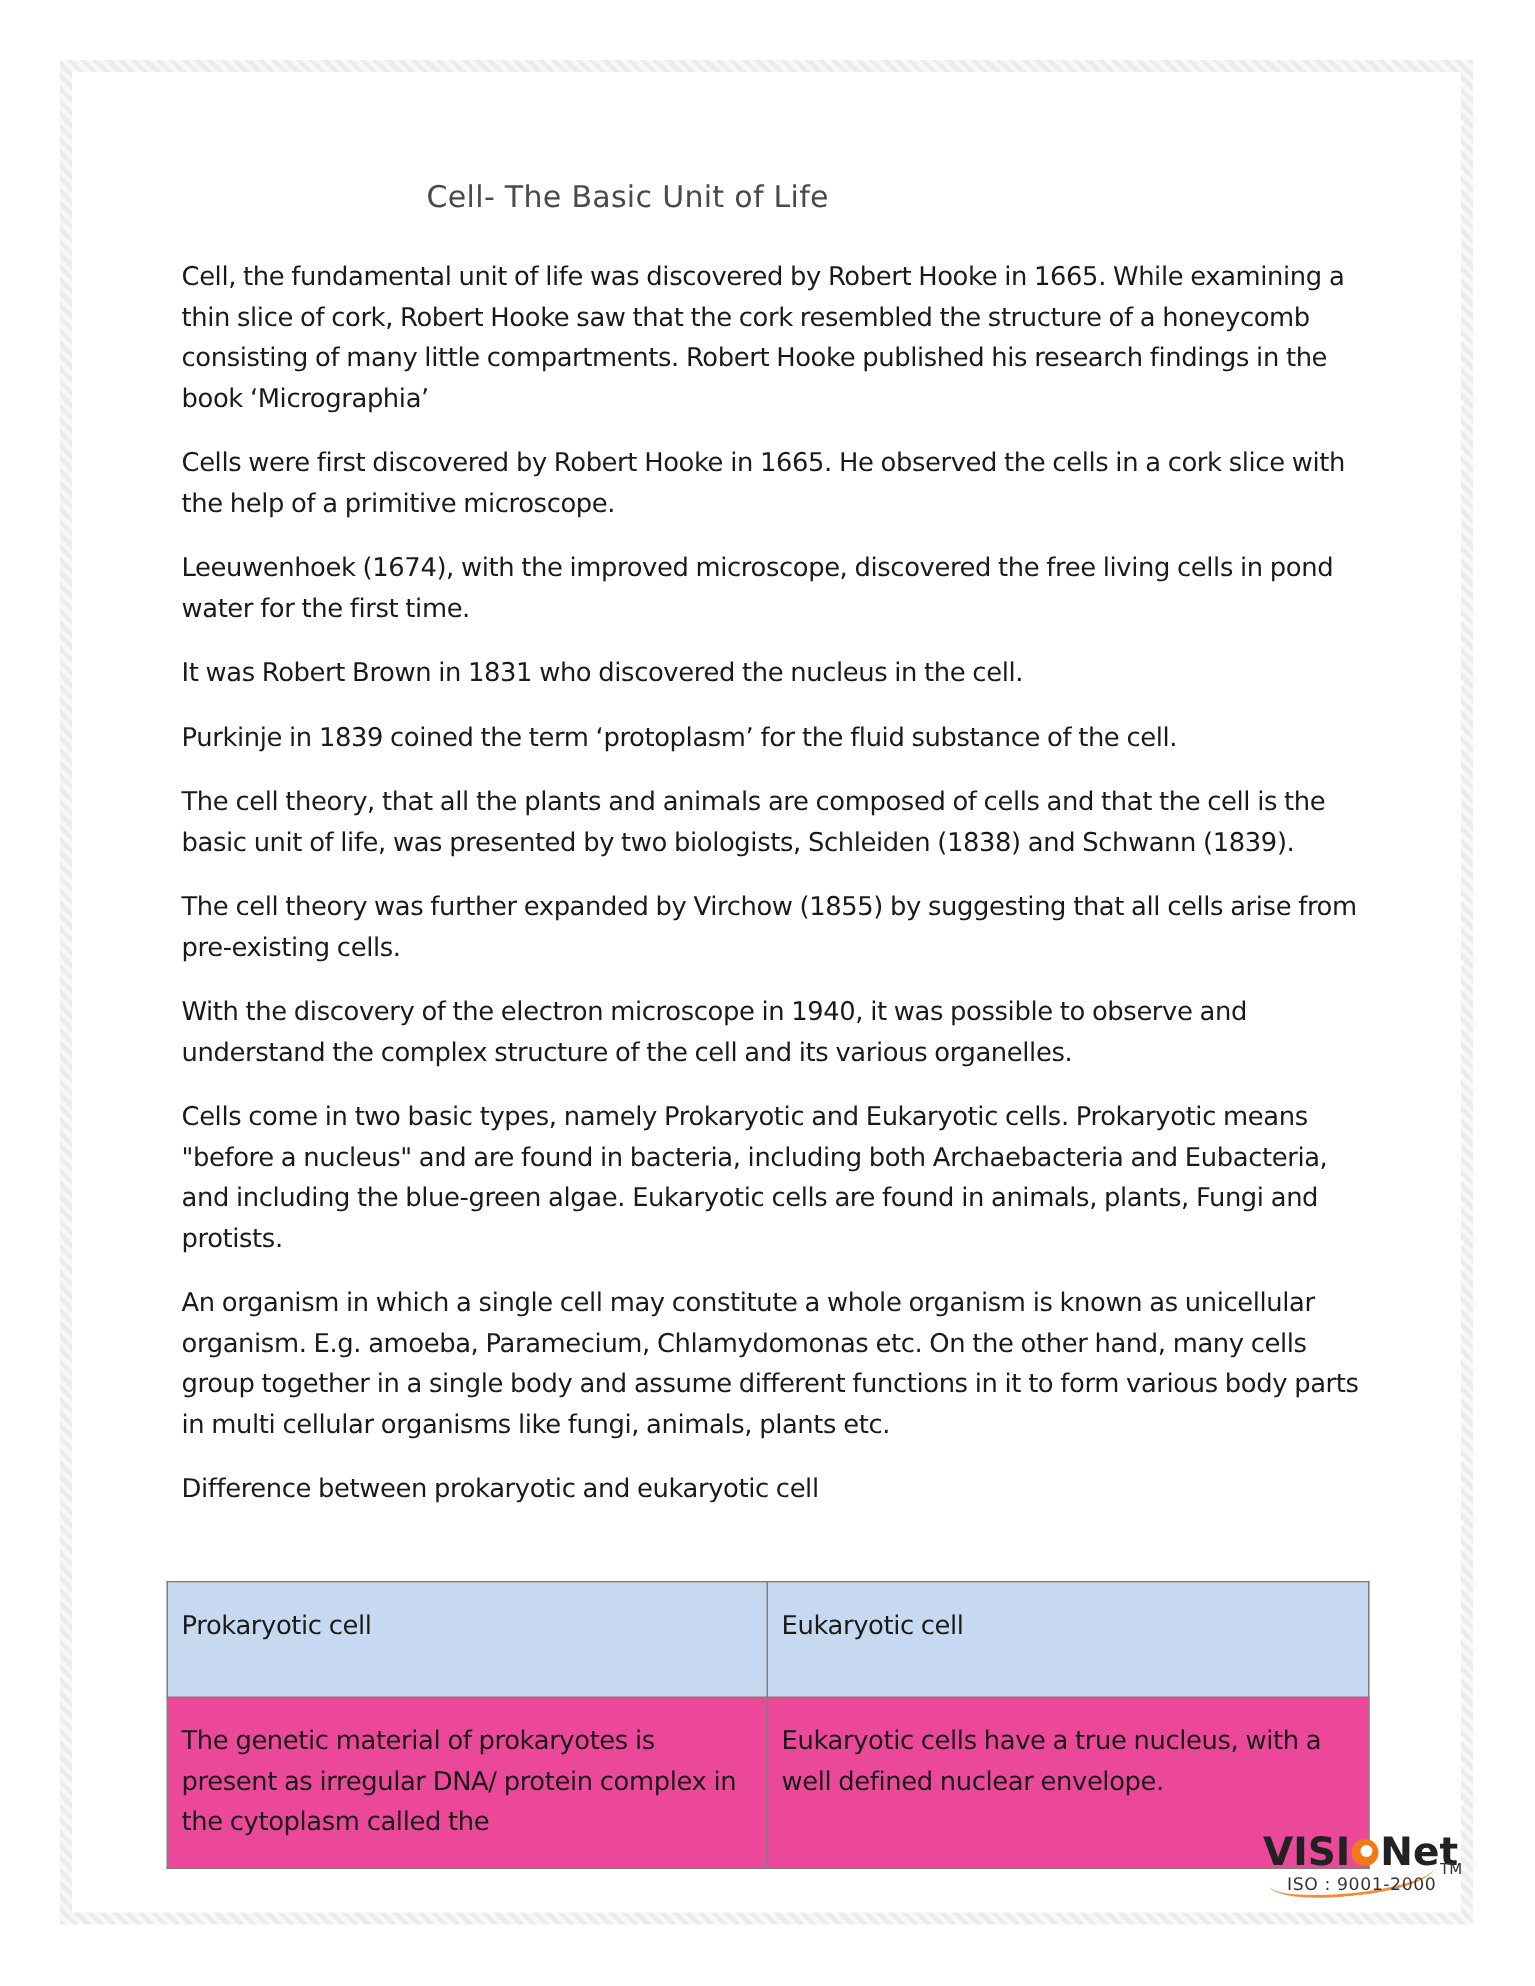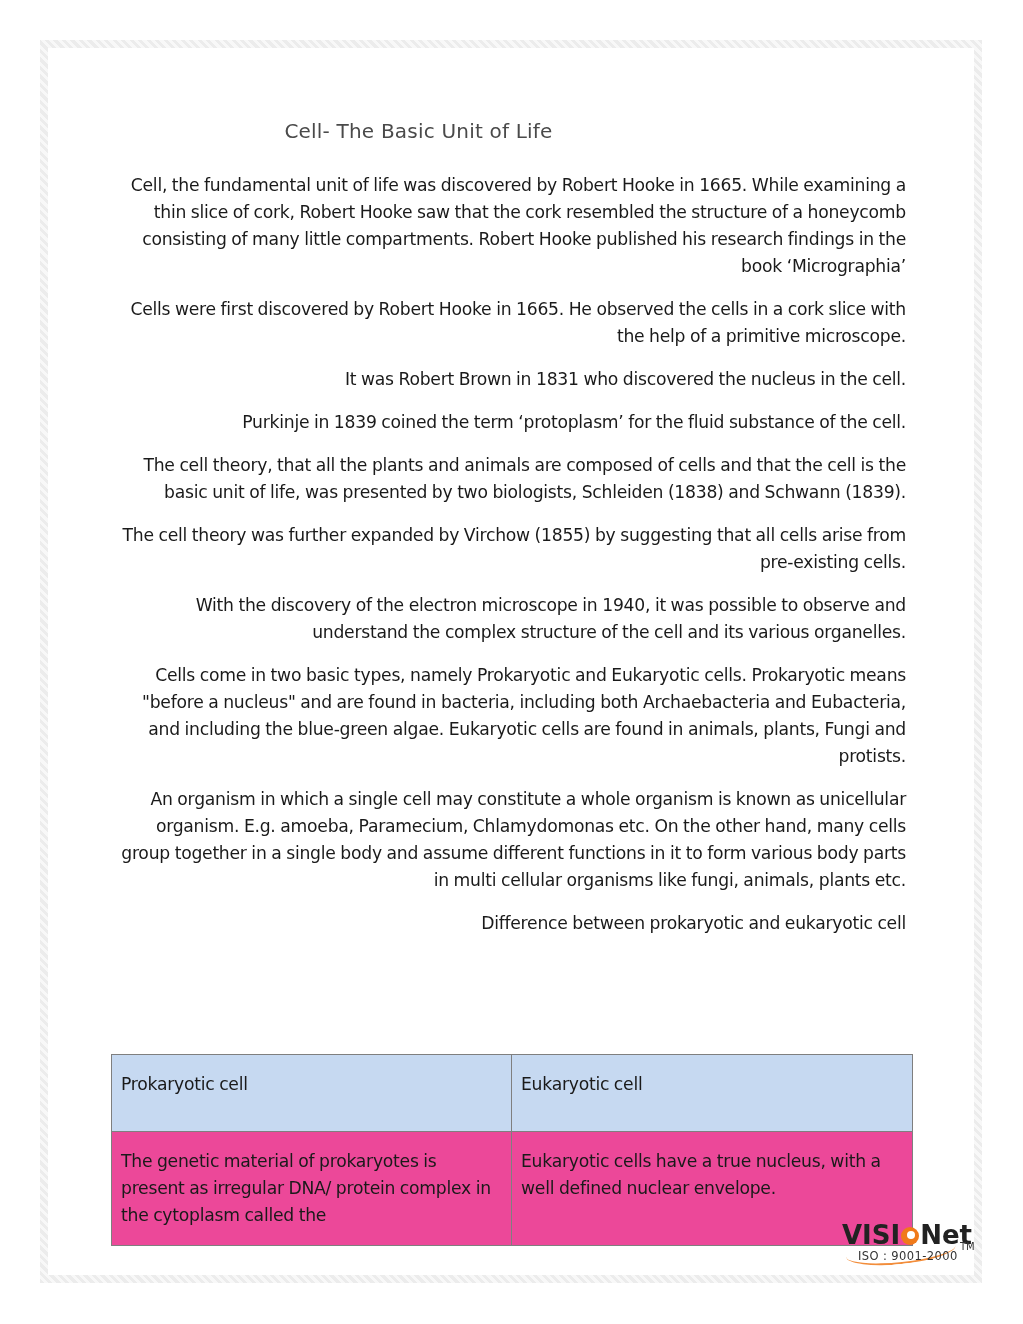--- a/index.html
+++ b/index.html
@@ -42,21 +42,20 @@
     left: 121px;
     top: 172px;
     width: 785px;
   }
   .para {
     margin: 0 0 16px 0;
     font-size: 17.2px;
     line-height: 27px;
     letter-spacing: -0.25px;
     word-spacing: -0.5px;
-    text-align: right;
   }
   .table {
     position: absolute;
     left: 111px;
     top: 1054px;
     width: 801px;
     border-collapse: collapse;
     table-layout: fixed;
   }
   .table th, .table td {
@@ -150,20 +149,21 @@
 </head>
 <body>
 
 <div class="frame"></div>
 
 <h1 class="title" style="margin:0;font-weight:normal;">Cell- The Basic Unit of Life</h1>
 
 <div class="content">
   <p class="para">Cell, the fundamental unit of life was discovered by Robert Hooke in 1665. While examining a thin slice of cork, Robert Hooke saw that the cork resembled the structure of a honeycomb consisting of many little compartments. Robert Hooke published his research findings in the book ‘Micrographia’</p>
   <p class="para">Cells were first discovered by Robert Hooke in 1665. He observed the cells in a cork slice with the help of a primitive microscope.</p>
+  <p class="para">Leeuwenhoek (1674), with the improved microscope, discovered the free living cells in pond water for the first time.</p>
   <p class="para">It was Robert Brown in 1831 who discovered the nucleus in the cell.</p>
   <p class="para">Purkinje in 1839 coined the term ‘protoplasm’ for the fluid substance of the cell.</p>
   <p class="para">The cell theory, that all the plants and animals are composed of cells and that the cell is the basic unit of life, was presented by two biologists, Schleiden (1838) and Schwann (1839).</p>
   <p class="para">The cell theory was further expanded by Virchow (1855) by suggesting that all cells arise from pre-existing cells.</p>
   <p class="para">With the discovery of the electron microscope in 1940, it was possible to observe and understand the complex structure of the cell and its various organelles.</p>
   <p class="para">Cells come in two basic types, namely Prokaryotic and Eukaryotic cells. Prokaryotic means "before a nucleus" and are found in bacteria, including both Archaebacteria and Eubacteria, and including the blue-green algae. Eukaryotic cells are found in animals, plants, Fungi and protists.</p>
   <p class="para">An organism in which a single cell may constitute a whole organism is known as unicellular organism. E.g. amoeba, Paramecium, Chlamydomonas etc. On the other hand, many cells group together in a single body and assume different functions in it to form various body parts in multi cellular organisms like fungi, animals, plants etc.</p>
   <p class="para">Difference between prokaryotic and eukaryotic cell</p>
 </div>
 

